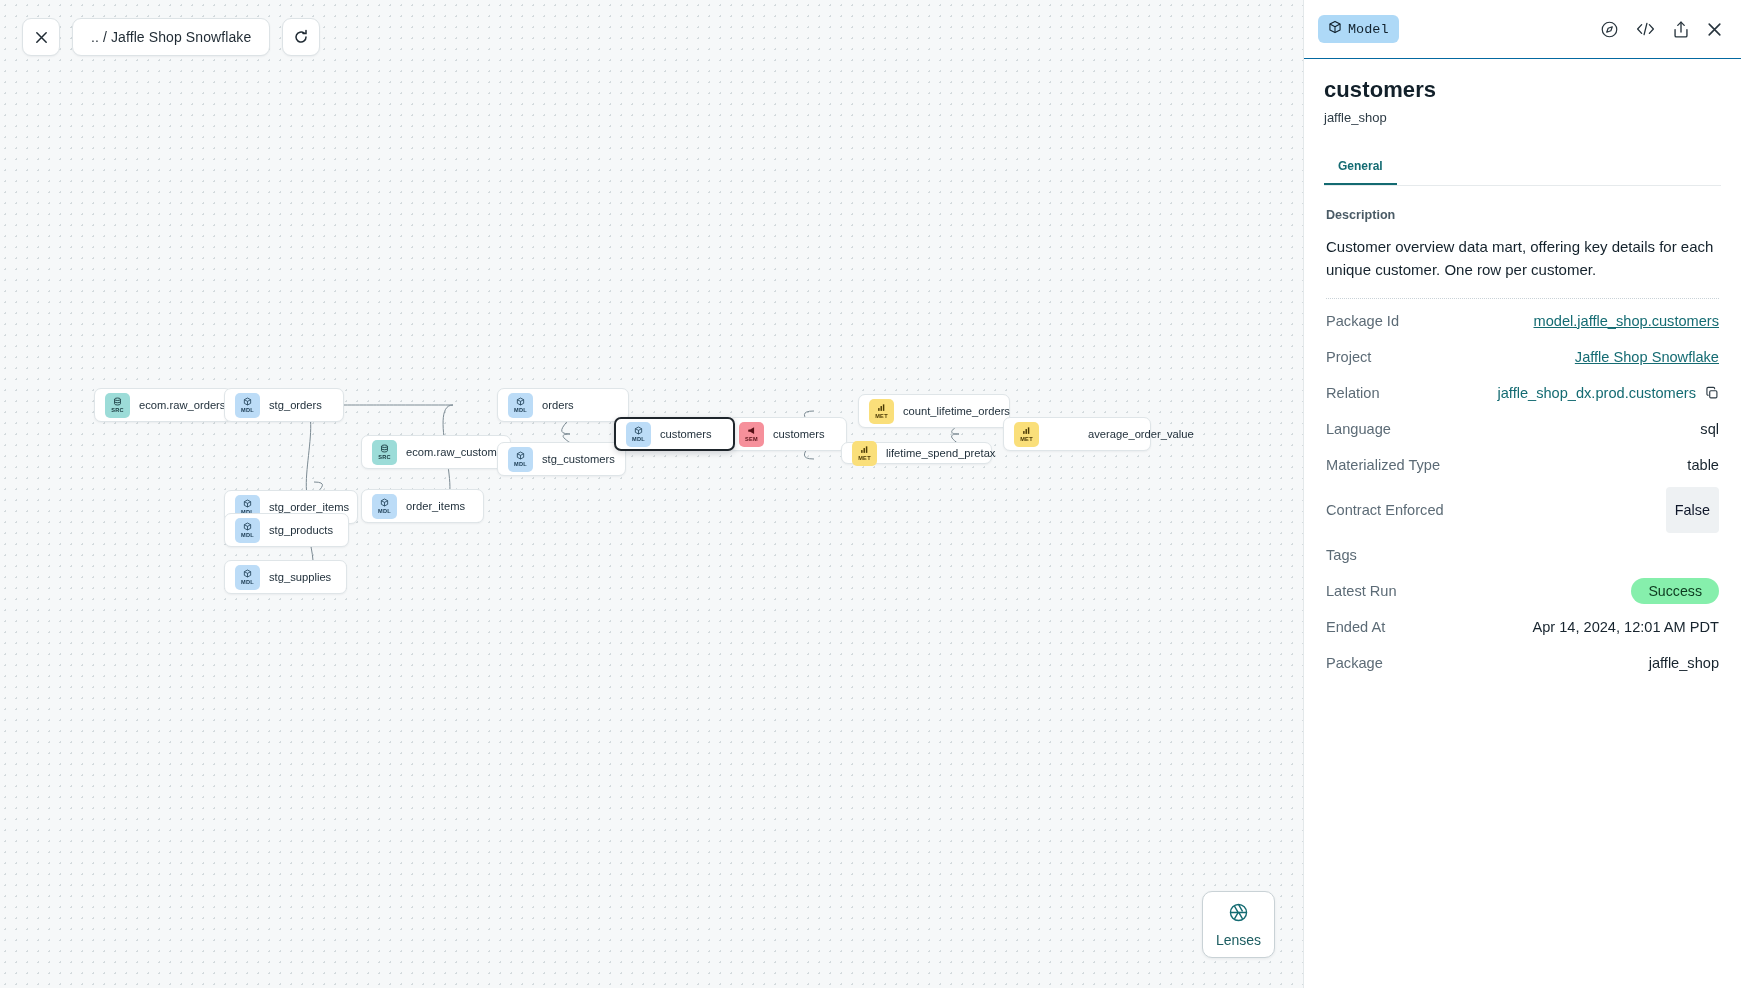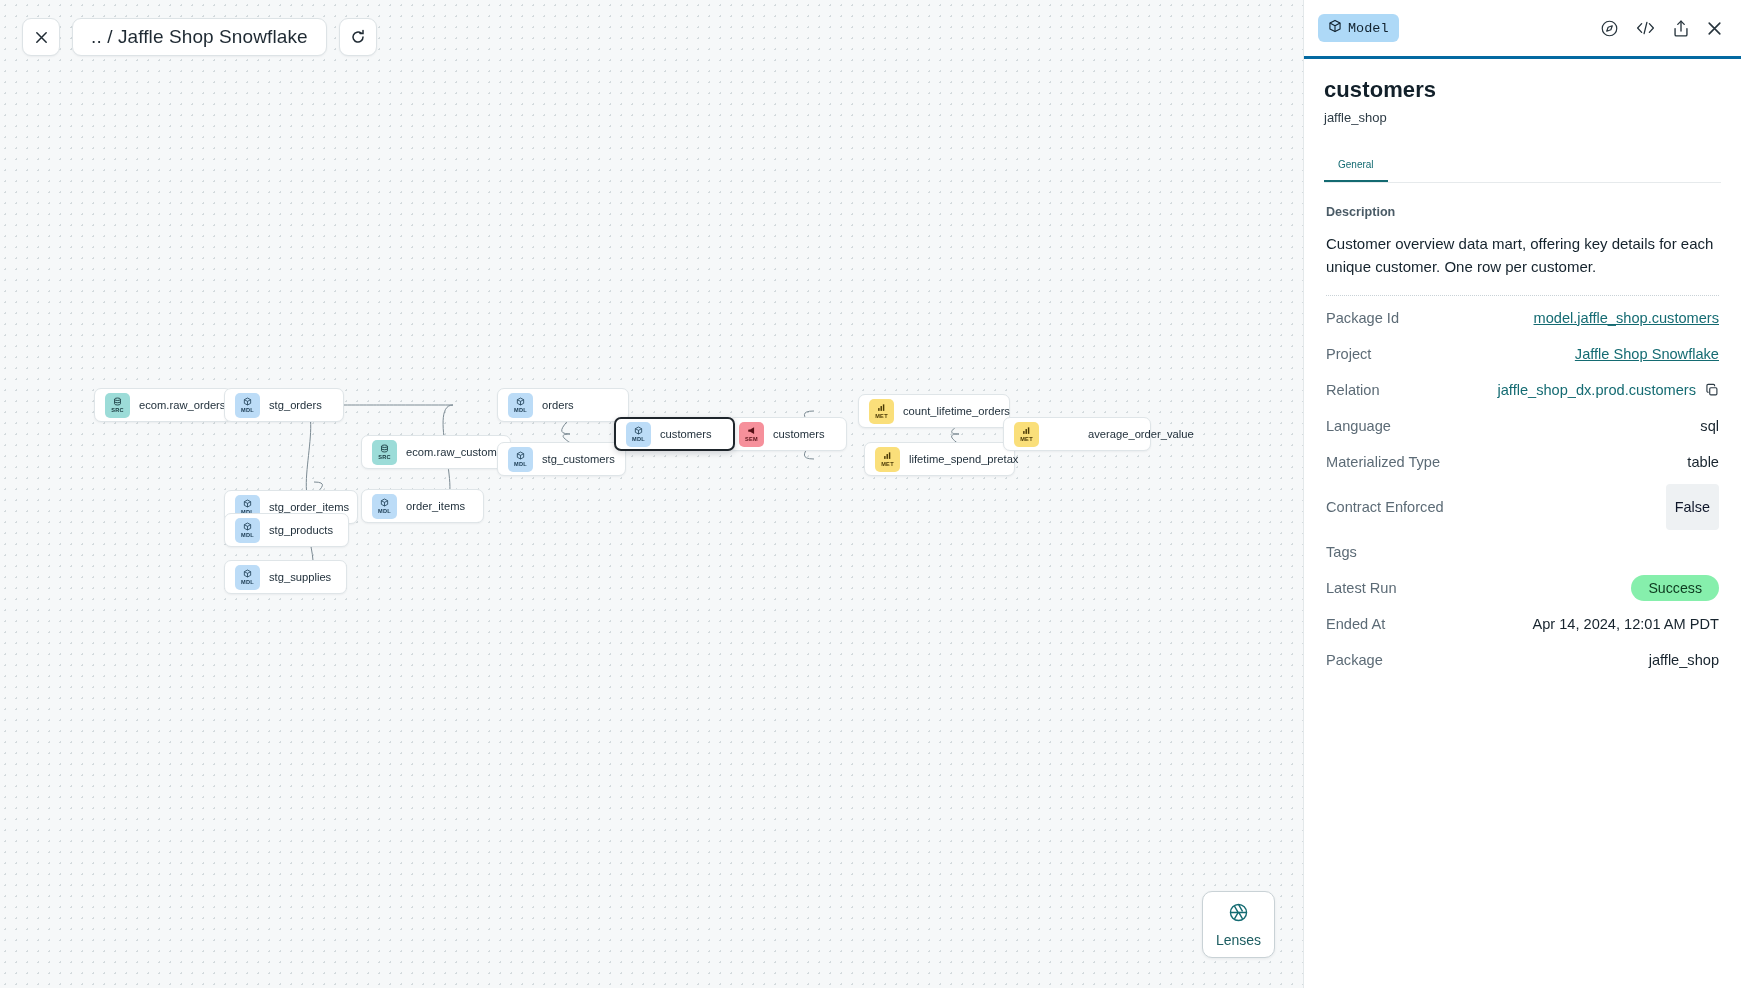--- a/index.html
+++ b/index.html
@@ -33,21 +33,21 @@
     border: 1px solid #dde3e6;
     border-radius: 9px;
     display: flex; align-items: center; justify-content: center;
     box-shadow: 0 1px 2px rgba(16,24,40,.05);
     cursor: pointer;
     color: #1f2a33;
   }
   #close-btn { width: 38px; }
   #breadcrumb-btn {
     padding: 16px 18px;
-    font-size: 19px; color: #1f2a33; letter-spacing: .1px;
+    font-size: 14px; color: #1f2a33; letter-spacing: .1px;
     white-space: nowrap;
   }
   #search-box {
     height: 38px; width: 965px;
     background: #fff; border: 1px solid #dde3e6; border-radius: 9px;
     display: flex; align-items: center; padding: 0 14px;
     box-shadow: 0 1px 2px rgba(16,24,40,.05);
     position: relative;
   }
   #search-box .mag { margin-right: 12px; display:flex; color:#22313c; }
@@ -108,42 +108,42 @@
   
   #panel {
     width: 438px; height: 988px;
     background: #fff;
     border-left: 1px solid #e3e8ea;
     display: flex; flex-direction: column;
   }
   #panel-head {
     height: 59px; flex: 0 0 auto;
     display: flex; align-items: center; padding: 0 18px 0 14px;
-    border-bottom: 3px solid #0369a1;
+    border-bottom: 1px solid #0369a1;
   }
   #type-chip {
     display: flex; align-items: center; gap: 6px;
     background: #aed9f7; color: #11222e;
     border-radius: 6px; padding: 5px 10px;
     font-size: 13.5px; font-family: "Liberation Mono", monospace;
   }
   #head-actions { margin-left: auto; display: flex; align-items: center; gap: 16px; color:#27343d; }
   #head-actions .ha { cursor:pointer; display:flex; align-items:center; }
 
   #panel-title-wrap { padding: 18px 20px 0 20px; }
   #panel-title { font-size: 22px; font-weight: 700; color: #12202a; letter-spacing:.1px; }
   #panel-sub { font-size: 13px; color: #2d3b45; margin-top: 7px; }
 
   #tabs {
     margin: 28px 20px 0 20px;
     border-bottom: 1px solid #e6eaec;
     display: flex;
   }
   .tab {
-    font-size: 10px; color: #146b72; font-weight: 400;
+    font-size: 12px; color: #146b72; font-weight: 700;
     padding: 6px 14px 10px 14px;
     border-bottom: 2.5px solid #136a71;
     cursor: pointer;
     text-align: right;
   }
 
   #panel-body { padding: 22px 22px 0 22px; overflow-y: auto; flex: 1; }
   #desc-label { font-size: 12.6px; font-weight: 700; color: #4a5b66; }
   #desc-text { font-size: 15px; color: #14222c; line-height: 1.53; margin-top: 14px; }
   #desc-rule { border-top: 1px dotted #c9d2d7; margin: 16px 0 4px 0; }
@@ -331,21 +331,21 @@
               <svg width="9" height="9" viewBox="0 0 16 16" fill="currentColor">
                 <rect x="2" y="9" width="2.6" height="5"></rect>
                 <rect x="6.2" y="5.4" width="2.6" height="8.6"></rect>
                 <rect x="10.4" y="2.4" width="2.6" height="11.6"></rect>
               </svg>
             </span>
             <span class="btxt">MET</span>
           </span>
           <span class="nlabel">count_lifetime_orders</span>
         </div>
-        <div class="node" style="left: 820px; top: 442px; width: 151px; height: 34px;">
+        <div class="node" style="left: 797px; top: 442px; width: 151px; height: 22px;">
           <span class="badge met">
             <span class="bico">
               <svg width="9" height="9" viewBox="0 0 16 16" fill="currentColor">
                 <rect x="2" y="9" width="2.6" height="5"></rect>
                 <rect x="6.2" y="5.4" width="2.6" height="8.6"></rect>
                 <rect x="10.4" y="2.4" width="2.6" height="11.6"></rect>
               </svg>
             </span>
             <span class="btxt">MET</span>
           </span>

